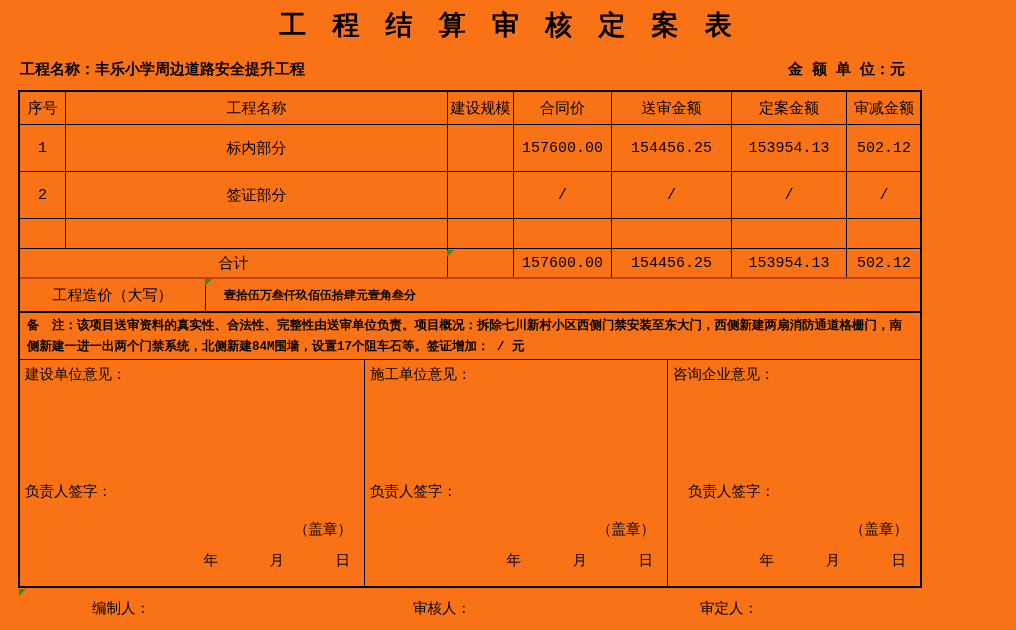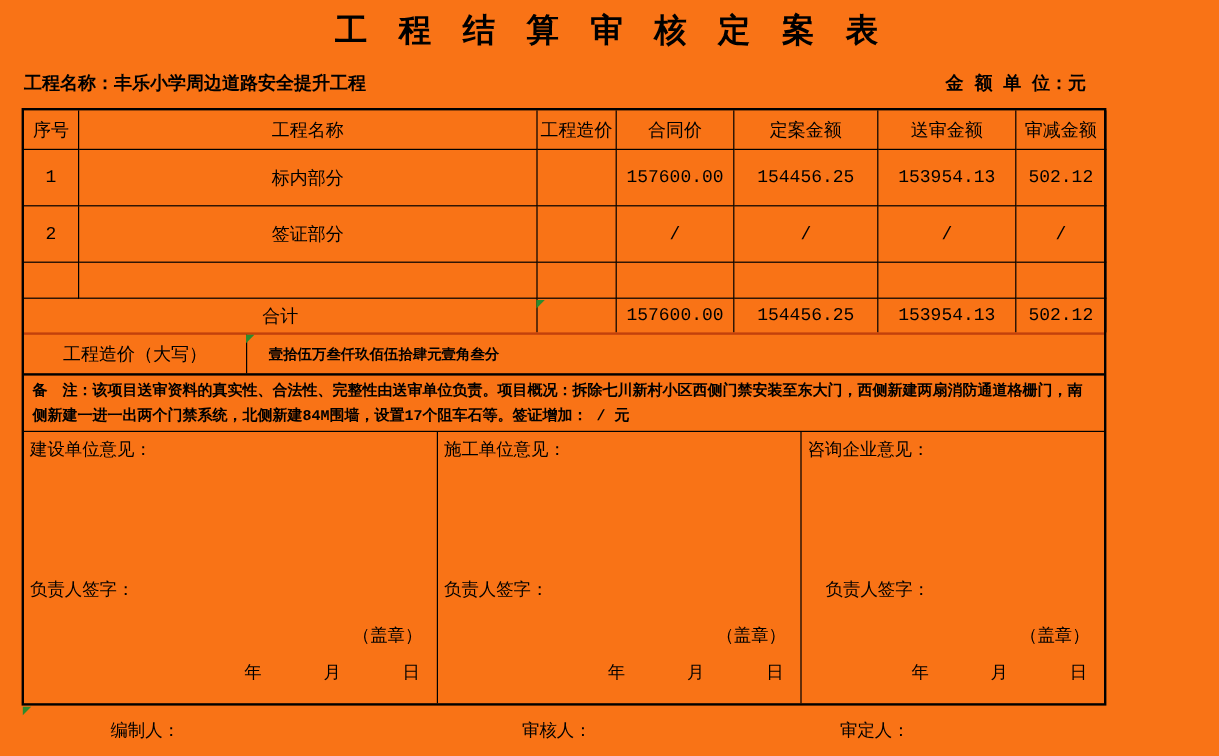--- a/index.html
+++ b/index.html
@@ -37,21 +37,21 @@
   .op2{width:303px;}
   .op3{flex:1;border-right:none;}
   .op-title{position:absolute;top:5px;left:5px;white-space:pre;}
   .op-sign{position:absolute;top:122px;left:5px;white-space:pre;}
   .op3 .op-sign{left:20px;}
   .op-seal{position:absolute;top:160px;right:12px;white-space:pre;}
   .op-date{position:absolute;top:191px;right:12px;white-space:pre;letter-spacing:2px;}
 
   .footer-label{position:absolute;top:599px;font-size:14.5px;white-space:pre;}
   .f1{left:92px;}
-  .f2{left:435px;}
+  .f2{left:413px;}
   .f3{left:700px;}
 
   .gt{position:absolute;width:0;height:0;z-index:5;
       border-top:7px solid #2e8b2e;border-right:7px solid transparent;}
   .gt1{left:447px;top:250px;}
   .gt2{left:205px;top:279px;}
   .gt3{left:19px;top:589px;}
 </style>
 </head>
 <body>
@@ -61,24 +61,24 @@
   <div class="title">工 程 结 算 审 核 定 案 表</div>
   <div class="meta-project">工程名称：丰乐小学周边道路安全提升工程</div>
   <div class="meta-unit">金 额 单 位：元</div>
 
   <div class="tbl">
 
     <div class="grid">
 
       <div class="cell">序号</div>
       <div class="cell">工程名称</div>
-      <div class="cell">工程造价</div>
+      <div class="cell">建设规模</div>
       <div class="cell">合同价</div>
+      <div class="cell">送审金额</div>
       <div class="cell">定案金额</div>
-      <div class="cell">送审金额</div>
       <div class="cell">审减金额</div>
       <div class="cell c8">审增金额</div>
 
       <div class="cell">1</div>
       <div class="cell">标内部分</div>
       <div class="cell"></div>
       <div class="cell">157600.00</div>
       <div class="cell">154456.25</div>
       <div class="cell">153954.13</div>
       <div class="cell">502.12</div>

